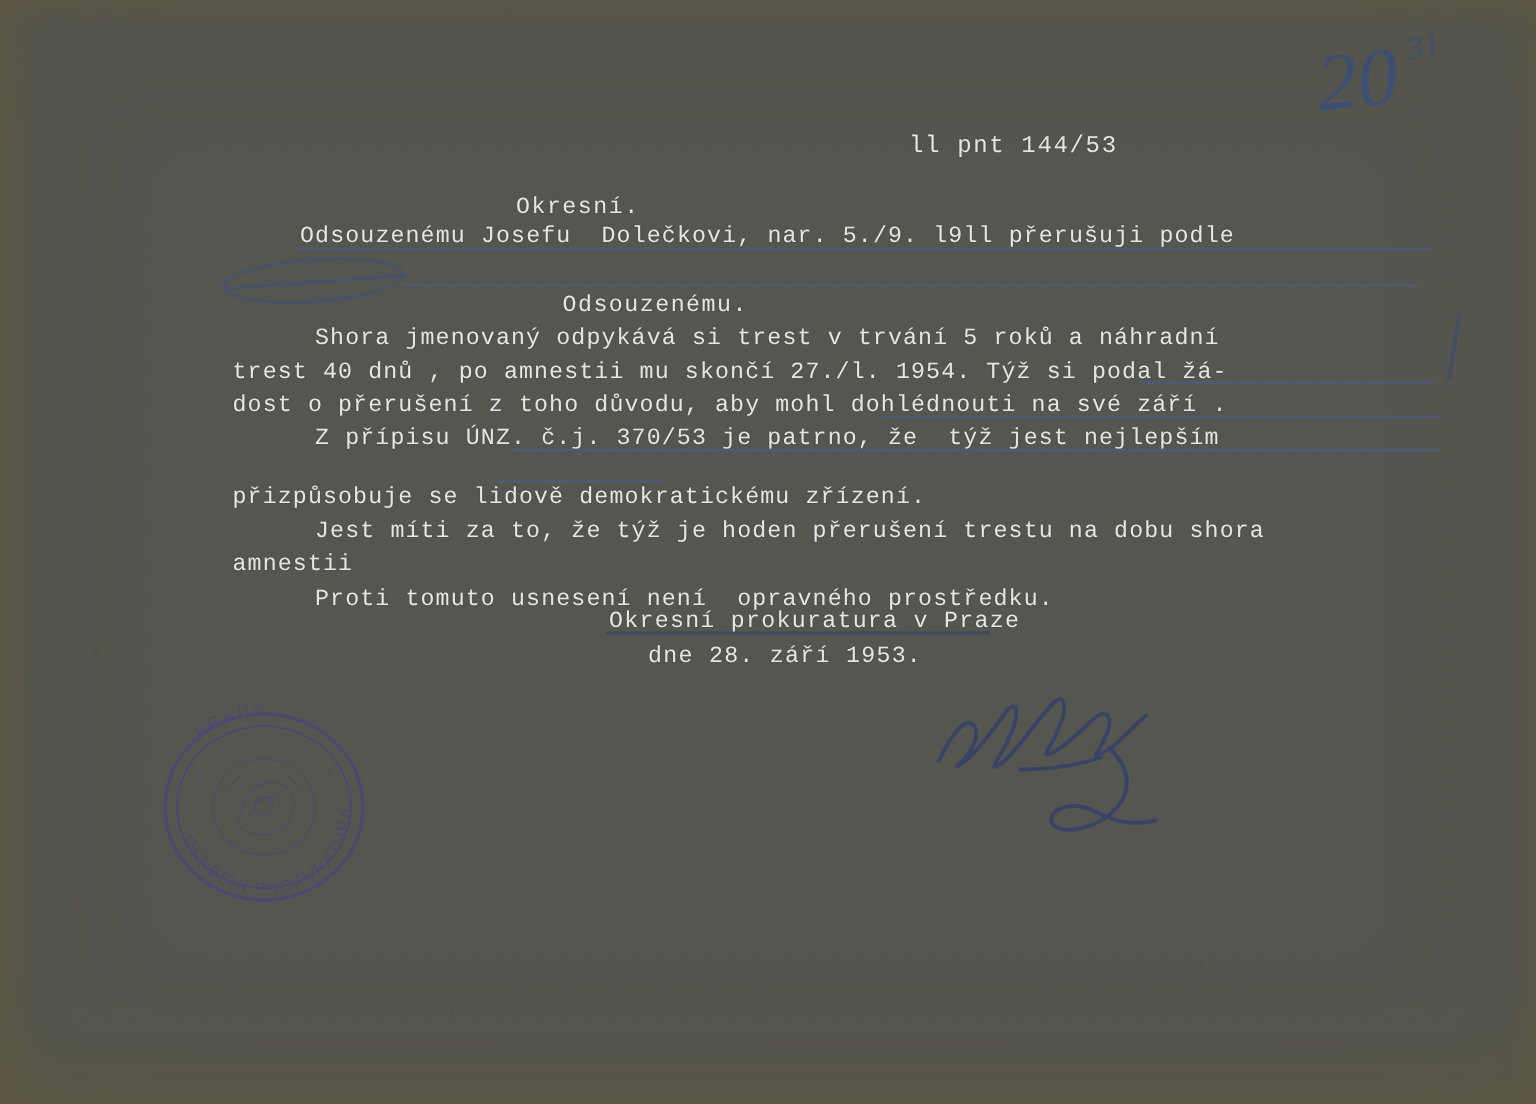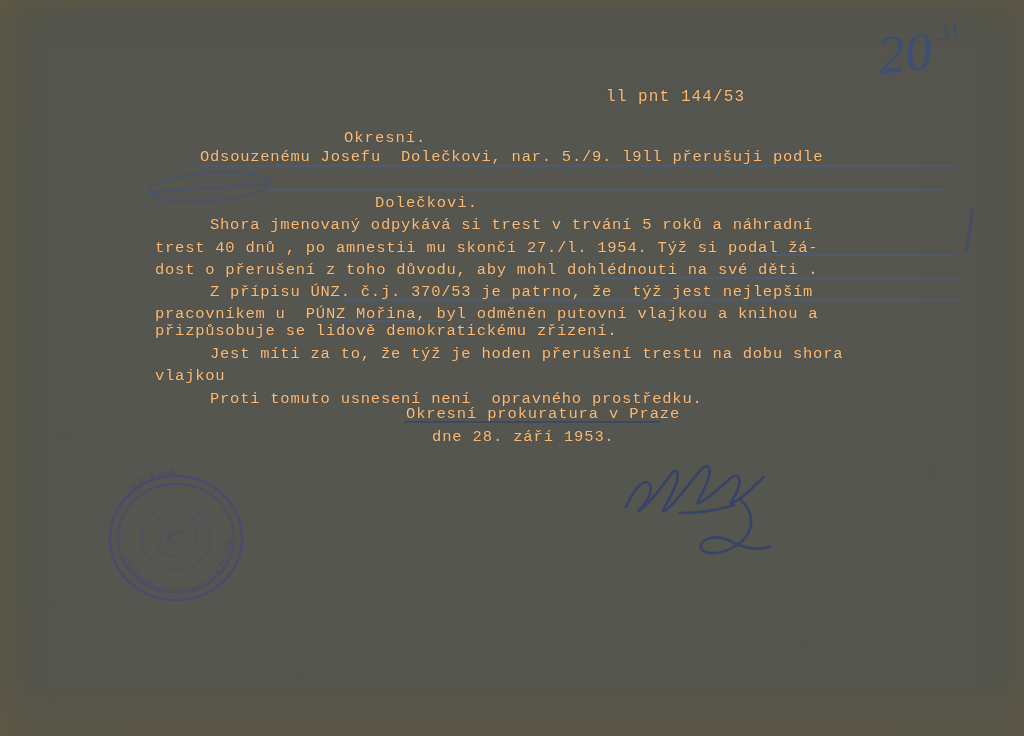--- a/index.html
+++ b/index.html
@@ -73,21 +73,21 @@
   .speck {
     position: absolute;
     background: rgba(90,80,60,0.5);
     border-radius: 50%;
     pointer-events: none;
   }
 
   
   .typed {
     position: absolute;
-    color: #fdba74;
+    color: #e5e5e5;
     font-family: "Liberation Mono", monospace;
     font-size: 15.5px;
     letter-spacing: 0.6px;
     white-space: pre;
     line-height: 1.0;
     text-shadow: 0 0 1px rgba(40,40,45,0.35);
   }
 
   #ref-number {
     left: 606px;
@@ -216,31 +216,30 @@
 <body>
 
 <div id="scan">
 
   <div id="grain"></div>
 
   <div class="typed" id="ref-number">ll pnt 144/53</div>
 
   <div class="typed" id="title-usneseni">Okresní.</div>
 
-  <div class="typed" id="title-oduvodneni">Dolečkovi.</div>
+  <div class="typed" id="title-oduvodneni">Odsouzenému.</div>
 
   <div class="typed body-line" style="top:150px; left:200px;">Odsouzenému Josefu  Dolečkovi, nar. 5./9. l9ll přerušuji podle</div>
   <div class="typed body-line" style="top:218px; left:210px;">Shora jmenovaný odpykává si trest v trvání 5 roků a náhradní</div>
   <div class="typed body-line" style="top:241px; left:155px;">trest 40 dnů , po amnestii mu skončí 27./l. 1954. Týž si podal žá-</div>
-  <div class="typed body-line" style="top:263px; left:155px;">dost o přerušení z toho důvodu, aby mohl dohlédnouti na své děti .</div>
+  <div class="typed body-line" style="top:263px; left:155px;">dost o přerušení z toho důvodu, aby mohl dohlédnouti na své září .</div>
   <div class="typed body-line" style="top:285px; left:210px;">Z přípisu ÚNZ. č.j. 370/53 je patrno, že  týž jest nejlepším</div>
-  <div class="typed body-line" style="top:307px; left:155px;">pracovníkem u  PÚNZ Mořina, byl odměněn putovní vlajkou a knihou a</div>
   <div class="typed body-line" style="top:324px; left:155px;">přizpůsobuje se lidově demokratickému zřízení.</div>
   <div class="typed body-line" style="top:347px; left:210px;">Jest míti za to, že týž je hoden přerušení trestu na dobu shora</div>
-  <div class="typed body-line" style="top:369px; left:155px;">vlajkou</div>
+  <div class="typed body-line" style="top:369px; left:155px;">amnestii</div>
   <div class="typed body-line" style="top:392px; left:210px;">Proti tomuto usnesení není  opravného prostředku.</div>
 
   <div class="typed" id="closing-1">Okresní prokuratura v Praze</div>
   <div class="typed" id="closing-2">dne 28. září 1953.</div>
 
   <div id="folio-number">20</div>
   <div id="folio-sub">31</div>
 
   <div id="ink-ellipse"></div>
   <div id="ink-strike"></div>

